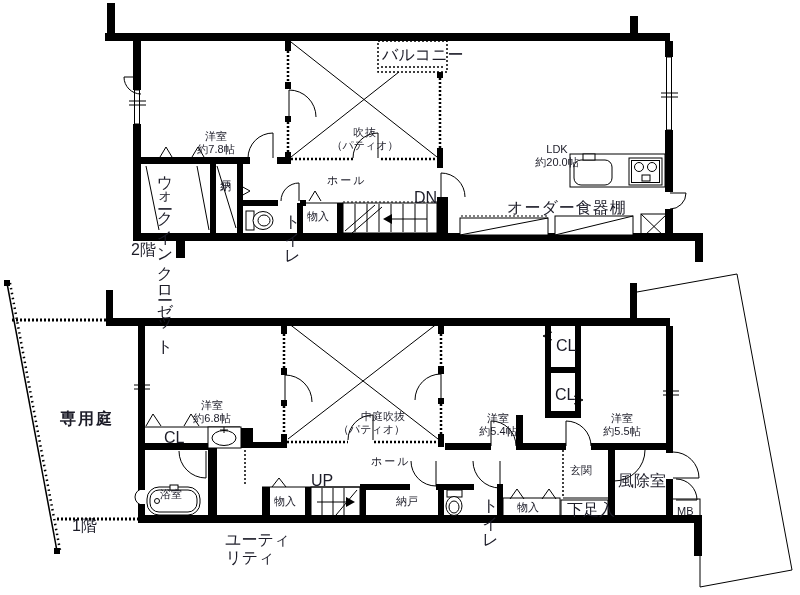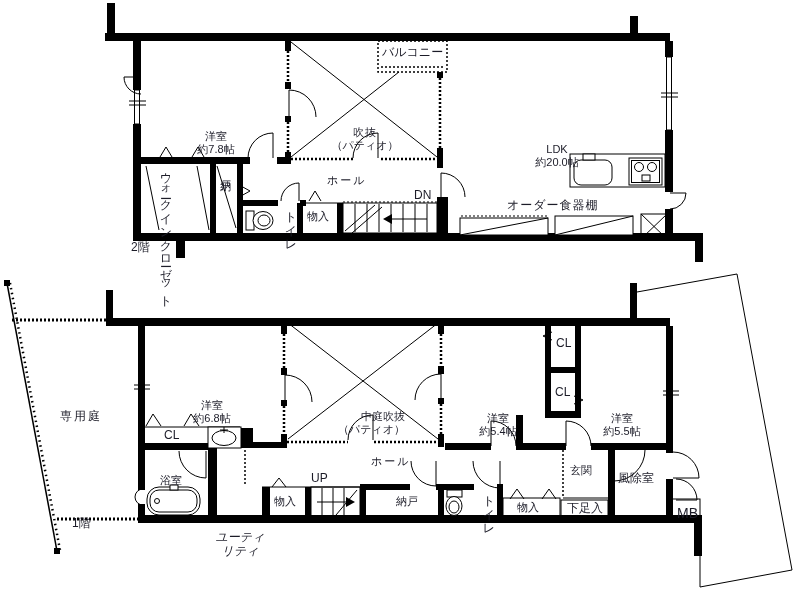--- a/index.html
+++ b/index.html
@@ -3,24 +3,24 @@
 <meta charset="utf-8">
 <style>
   html,body{margin:0;padding:0;background:#fff;}
   #stage{position:relative;width:800px;height:595px;background:#fff;overflow:hidden;
          font-family:"Liberation Sans","DejaVu Sans",sans-serif;color:#1c1c28;}
   #plan-svg{position:absolute;left:0;top:0;}
   .lbl{position:absolute;white-space:nowrap;color:#1c1c28;line-height:1.15;}
   .c{text-align:center;margin-top:44px;}
   .c span{display:block;}
   .v{writing-mode:vertical-rl;text-orientation:upright;}
-  .f12{font-size:12px;}
+  .f12{font-size:16px;}
   .f11{font-size:11px;}
-  .f10{font-size:12px;}
-  .f9{font-size:14px;}
+  .f10{font-size:16px;}
+  .f9{font-size:11px;}
   .ls2{letter-spacing:2px;}
   .ls1{letter-spacing:1px;}
 </style>
 </head>
 <body>
 
 <div id="stage">
 
 <svg id="plan-svg" width="800" height="595" viewBox="0 0 800 595">
 
@@ -324,50 +324,50 @@
   </div>
   <div class="lbl f10 ls1" style="left:507px;top:199px;">オーダー食器棚</div>
   <div class="lbl f11 ls2" style="left:327px;top:174px;">ホール</div>
   <div class="lbl f10" style="left:414px;top:189px;">DN</div>
   <div class="lbl v f10" style="left:159px;top:164px;height:72px;line-height:13px;">ウォークインクローゼット</div>
   <div class="lbl v f11" style="left:219px;top:172px;height:34px;">納戸</div>
   <div class="lbl v f10" style="left:283px;top:203px;height:34px;">トイレ</div>
   <div class="lbl f11" style="left:307px;top:210px;">物入</div>
   <div class="lbl f12" style="left:131px;top:241px;">2階</div>
 
-  <div class="lbl f12 ls2" style="left:60px;top:410px;">専用庭</div>
+  <div class="lbl f12 ls2" style="left:60px;top:410px;font-weight:bold;">専用庭</div>
   <div class="lbl c f11" style="left:181px;top:355px;width:62px;">
     <span>洋室</span>
       <span>約6.8帖</span>
   </div>
   <div class="lbl c f11" style="left:325px;top:366px;width:80px;text-align:right;">
     <span>中庭吹抜</span>
       <span>（パティオ）</span>
   </div>
   <div class="lbl c f11" style="left:467px;top:368px;width:62px;">
     <span>洋室</span>
       <span>約5.4帖</span>
   </div>
   <div class="lbl c f11" style="left:591px;top:368px;width:62px;">
     <span>洋室</span>
       <span>約5.5帖</span>
   </div>
   <div class="lbl f10" style="left:556px;top:337px;">CL</div>
   <div class="lbl f10" style="left:555px;top:386px;">CL</div>
   <div class="lbl f10" style="left:164px;top:429px;">CL</div>
-  <div class="lbl f11" style="left:160px;top:474px;">浴室</div>
-  <div class="lbl c f10" style="left:215px;top:487px;width:50px;font-style:italic;">
+  <div class="lbl f11" style="left:160px;top:488px;">浴室</div>
+  <div class="lbl c f10" style="left:225px;top:487px;width:50px;">
     <span>ユーティ</span>
       <span>リティ</span>
   </div>
   <div class="lbl f11" style="left:274px;top:495px;">物入</div>
   <div class="lbl f10" style="left:311px;top:472px;">UP</div>
   <div class="lbl f11 ls2" style="left:371px;top:455px;">ホール</div>
   <div class="lbl f11" style="left:396px;top:495px;">納戸</div>
   <div class="lbl v f10" style="left:481px;top:487px;height:34px;">トイレ</div>
   <div class="lbl f11" style="left:517px;top:501px;">物入</div>
-  <div class="lbl f10" style="left:567px;top:502px;">下足入</div>
+  <div class="lbl f10" style="left:567px;top:502px;font-family:Liberation Mono, monospace;">下足入</div>
   <div class="lbl f11" style="left:570px;top:464px;font-family:Liberation Serif, serif;">玄関</div>
   <div class="lbl f10" style="left:618px;top:472px;">風除室</div>
   <div class="lbl f9" style="left:677px;top:505px;">MB</div>
   <div class="lbl f12" style="left:56px;top:517px;margin-left:16px;">1階</div>
 
 </div>
 
 </body></html>

